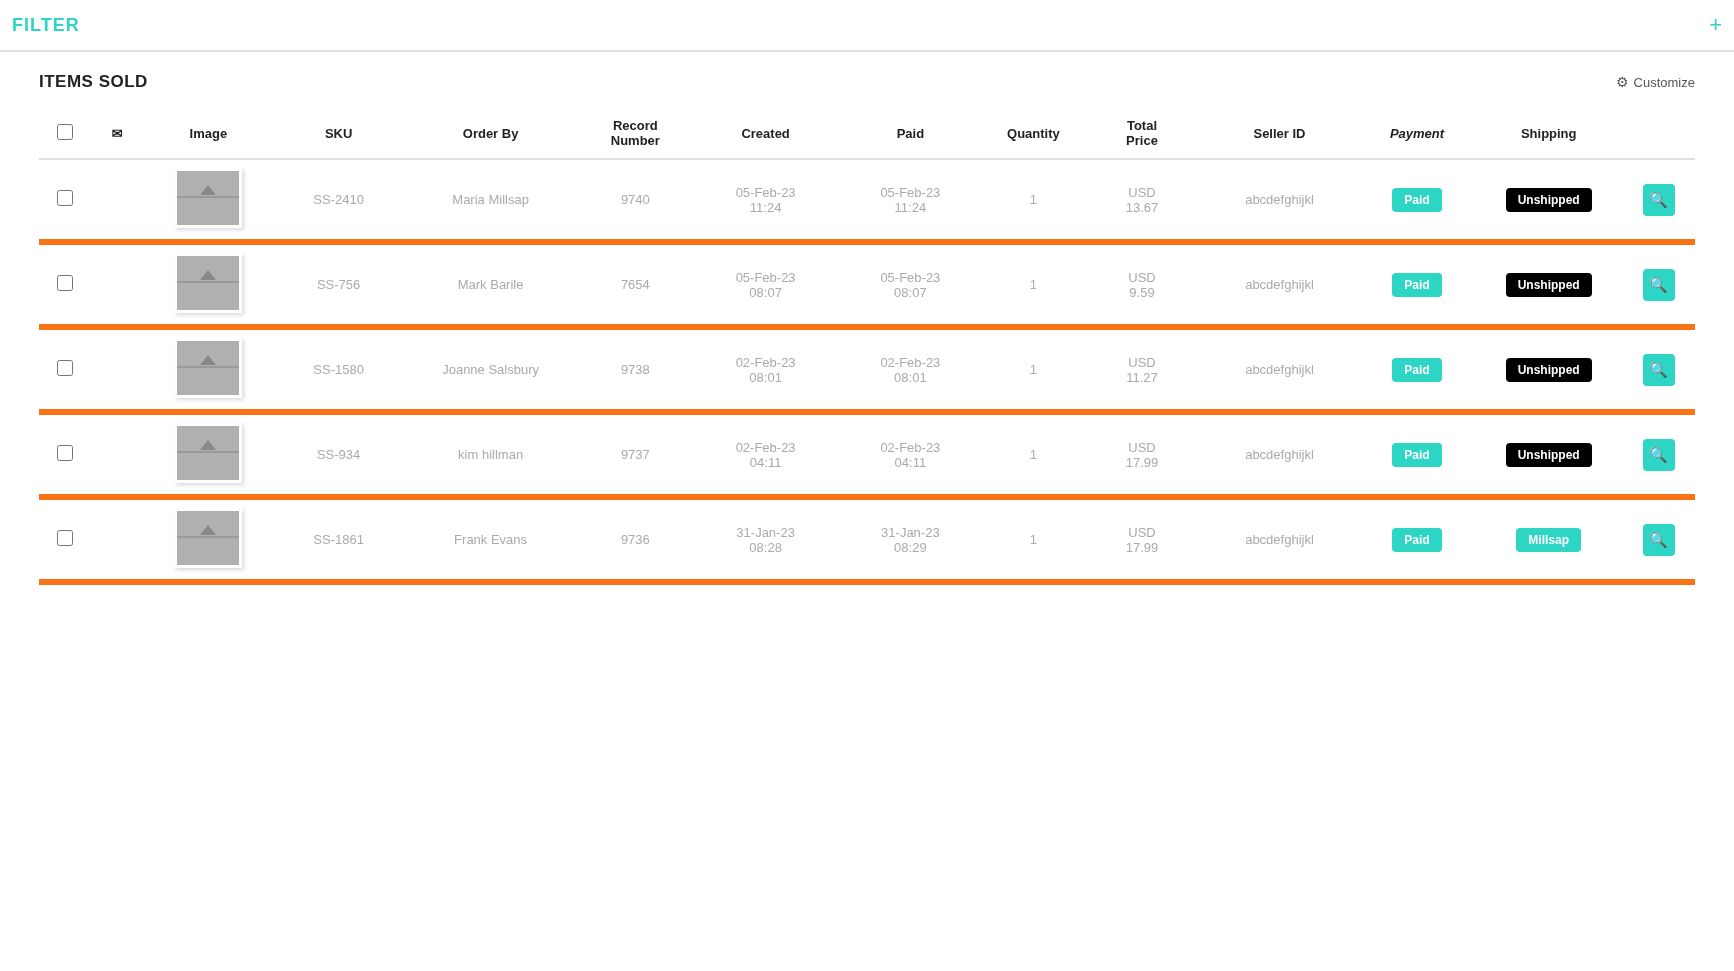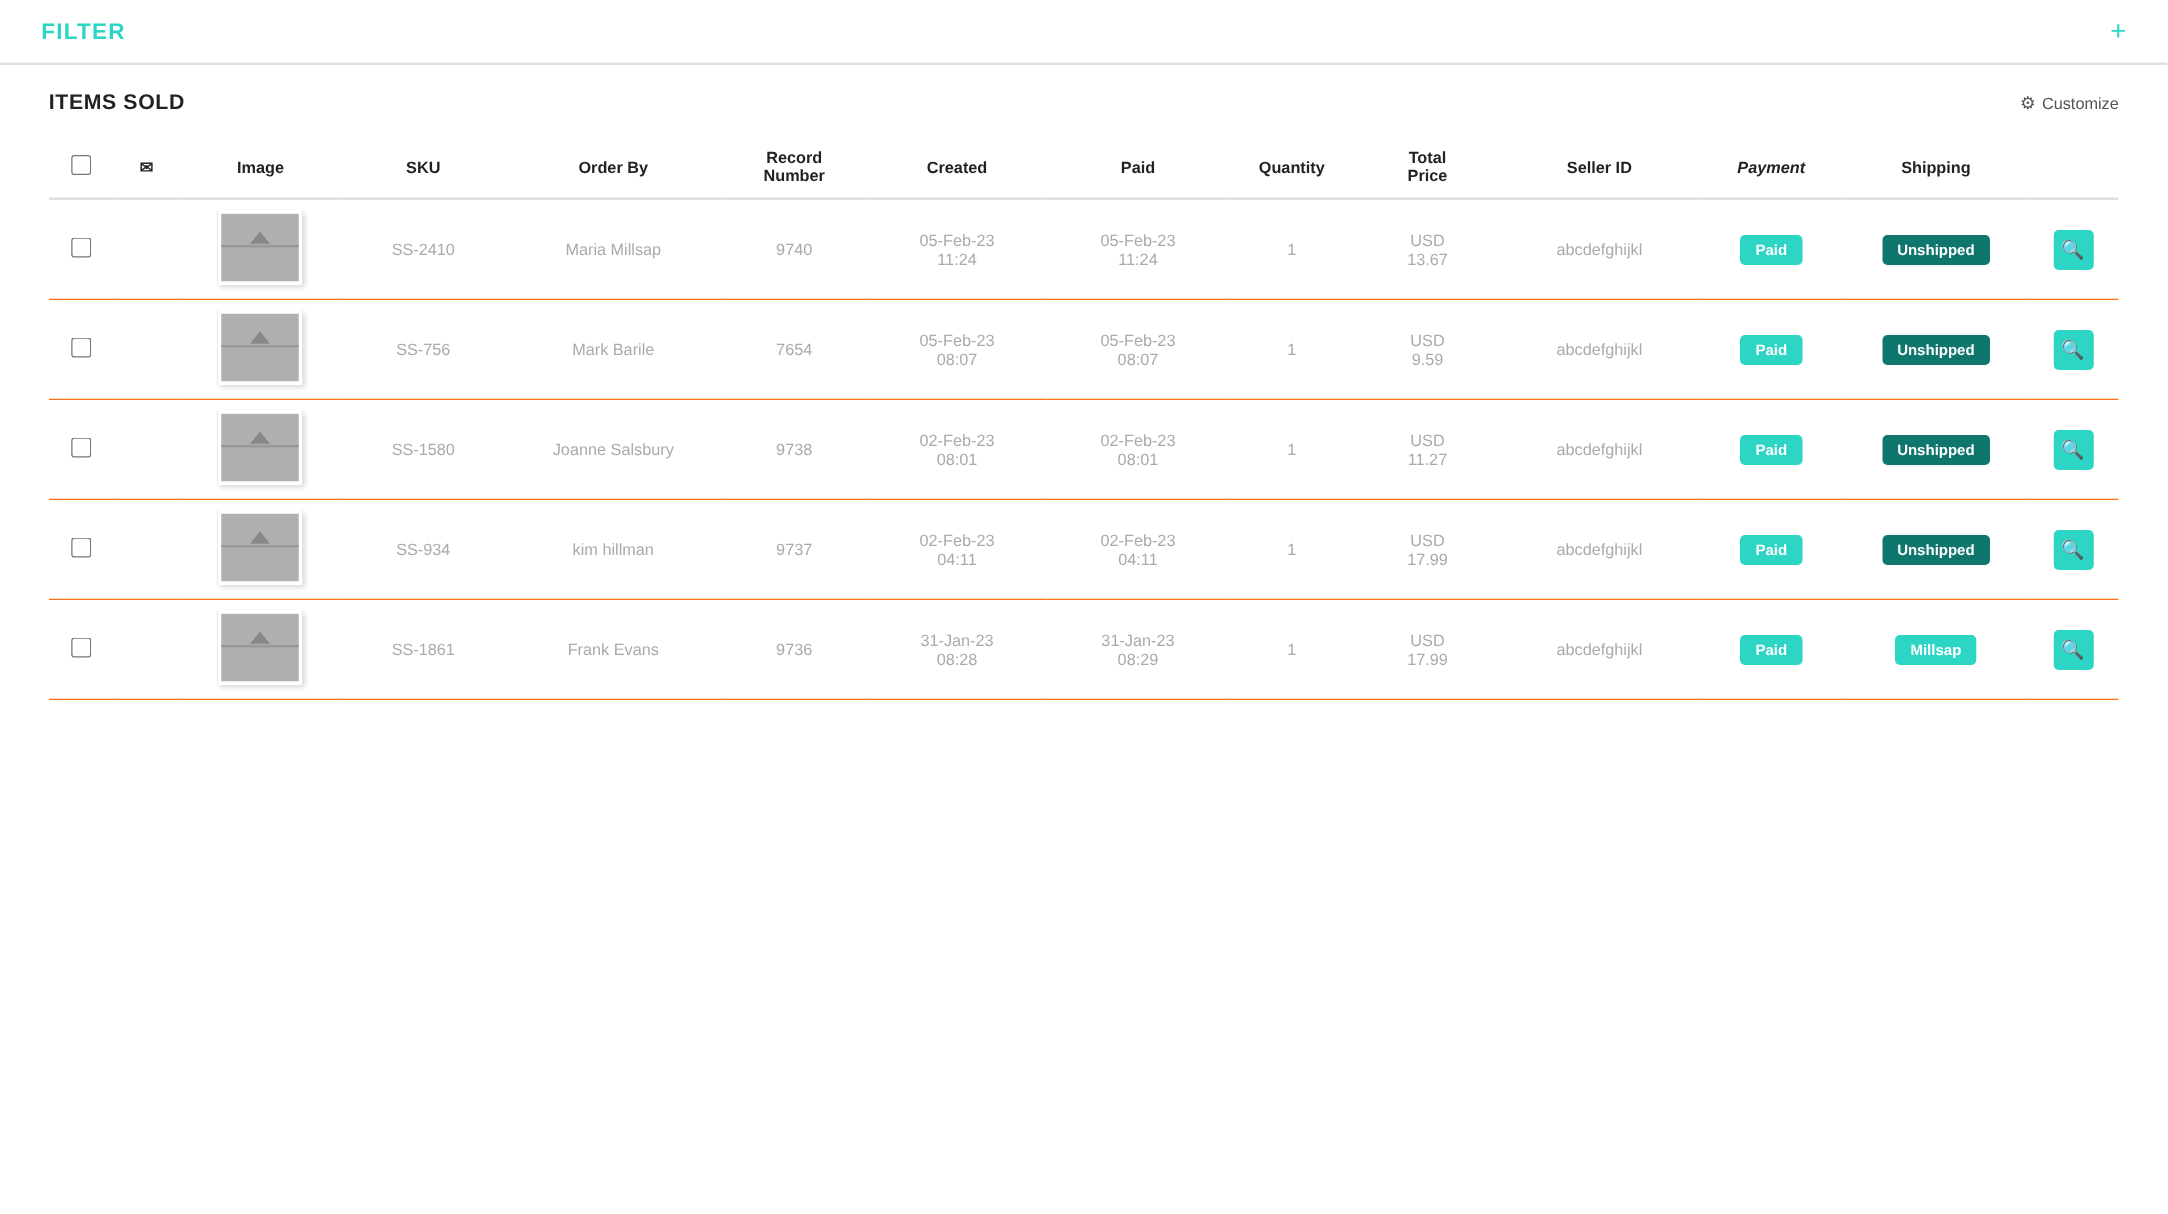--- a/index.html
+++ b/index.html
@@ -3,21 +3,21 @@
   <meta charset="utf-8">
   <style>
     * { box-sizing: border-box; margin: 0; padding: 0; }
     body { font-family: Arial, sans-serif; background: #fff; color: #333; font-size: 14px; }
 
     
     .filter-bar {
       display: flex;
       align-items: center;
       justify-content: space-between;
-      padding: 12px 33px;
+      padding: 12px 12px;
       border-bottom: 2px solid #e0e0e0;
     }
     .filter-title {
       font-size: 18px;
       font-weight: 700;
       color: #2dd5c4;
       letter-spacing: 1px;
     }
     .filter-plus {
       font-size: 22px;
@@ -86,21 +86,21 @@
     thead tr { border-bottom: 2px solid #e0e0e0; }
     thead th {
       padding: 10px 8px;
       text-align: center;
       font-weight: 700;
       color: #222;
       font-size: 13px;
       white-space: nowrap;
     }
     thead th:first-child, thead th:nth-child(2) { text-align: center; }
-    tbody tr { border-bottom: 1px solid #f97316; }
+    tbody tr { border-bottom: 6px solid #f97316; }
     tbody td {
       padding: 8px 8px;
       text-align: center;
       color: #aaa;
       font-size: 13px;
       vertical-align: middle;
     }
     tbody td.image-cell { width: 80px; }
 
     
@@ -141,21 +141,21 @@
     .badge {
       display: inline-block;
       padding: 5px 12px;
       border-radius: 4px;
       font-size: 12px;
       font-weight: 700;
       color: #fff;
       cursor: pointer;
     }
     .badge-paid { background: #2dd5c4; }
-    .badge-unshipped { background: #0f766e; }
+    .badge-unshipped { background: #000000; }
     .badge-shipped { background: #2dd5c4; }
 
     
     .search-btn {
       width: 32px; height: 32px;
       background: #2dd5c4;
       border: none;
       border-radius: 4px;
       display: inline-flex;
       align-items: center;

